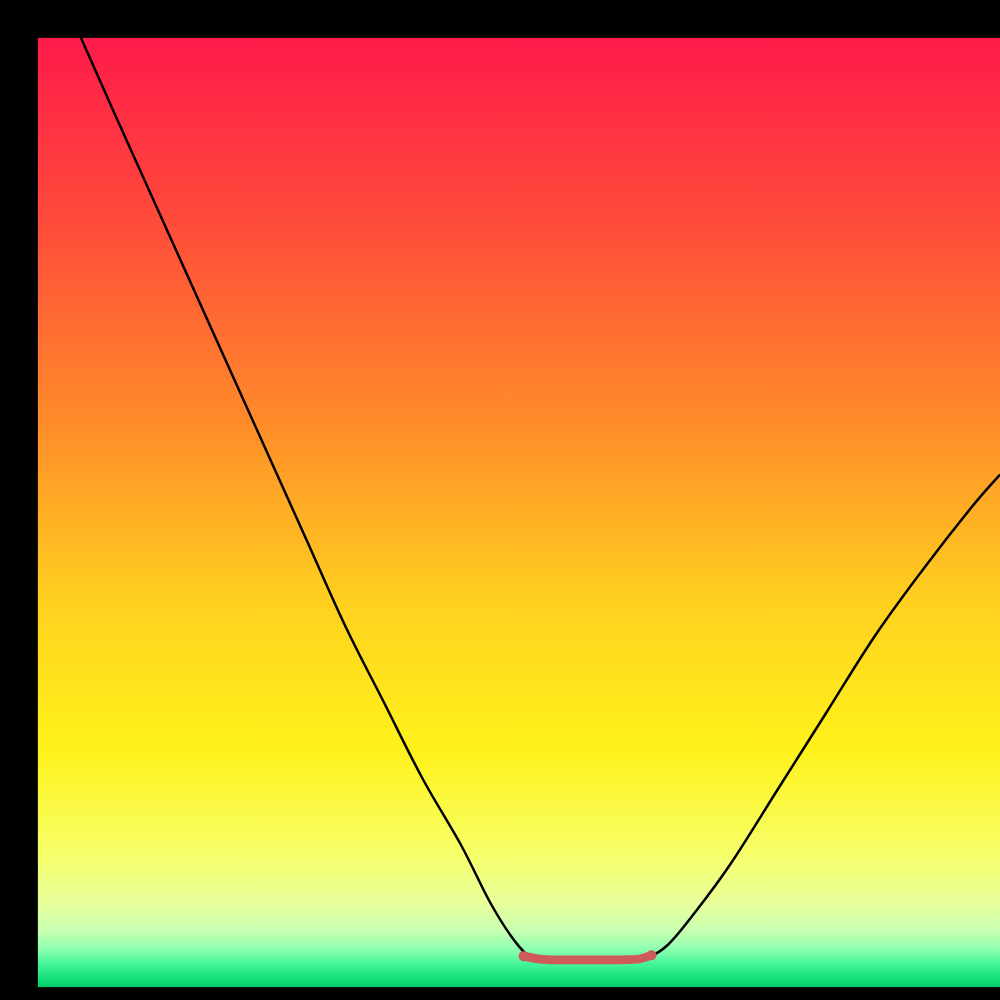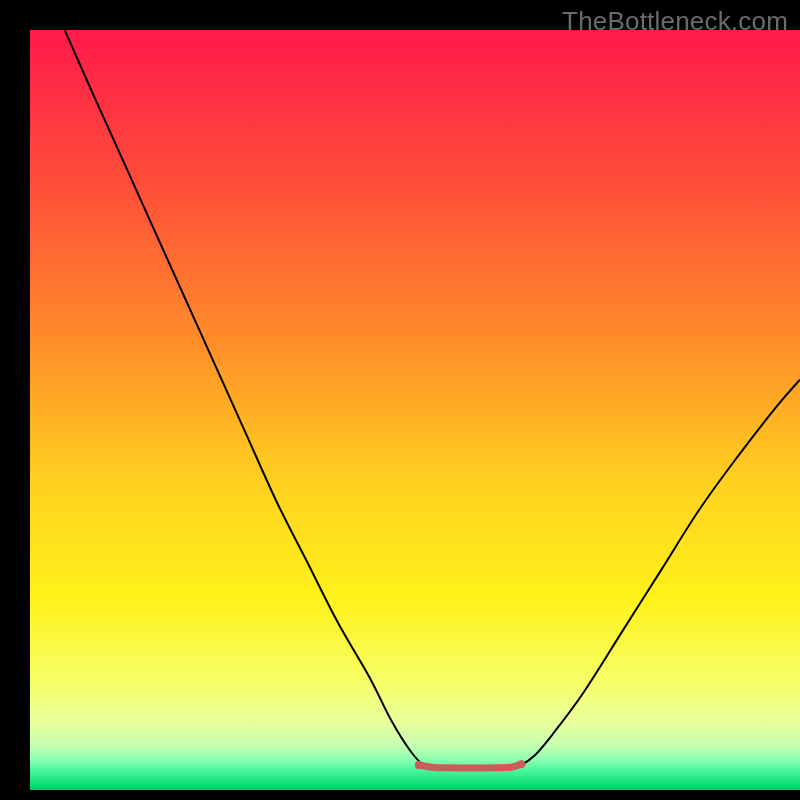--- a/index.html
+++ b/index.html
@@ -37,21 +37,20 @@
     position: absolute;
     inset: 0;
     width: 100%;
     height: 100%;
   }
 </style>
 </head>
 <body>
 
 <div class="container">
-  <div class="watermark">TheBottleneck.com</div>
 
   <div class="plot-area">
     <svg class="gradient-bg" viewBox="0 0 770 760" preserveAspectRatio="none">
       <defs>
         <linearGradient id="bg-grad" x1="0" y1="0" x2="0" y2="1">
             <stop offset="0%" stop-color="#ff1a4a"></stop>
             <stop offset="20%" stop-color="#ff4d3a"></stop>
             <stop offset="40%" stop-color="#ff8a2a"></stop>
             <stop offset="60%" stop-color="#ffd21f"></stop>
             <stop offset="75%" stop-color="#fff21a"></stop>

